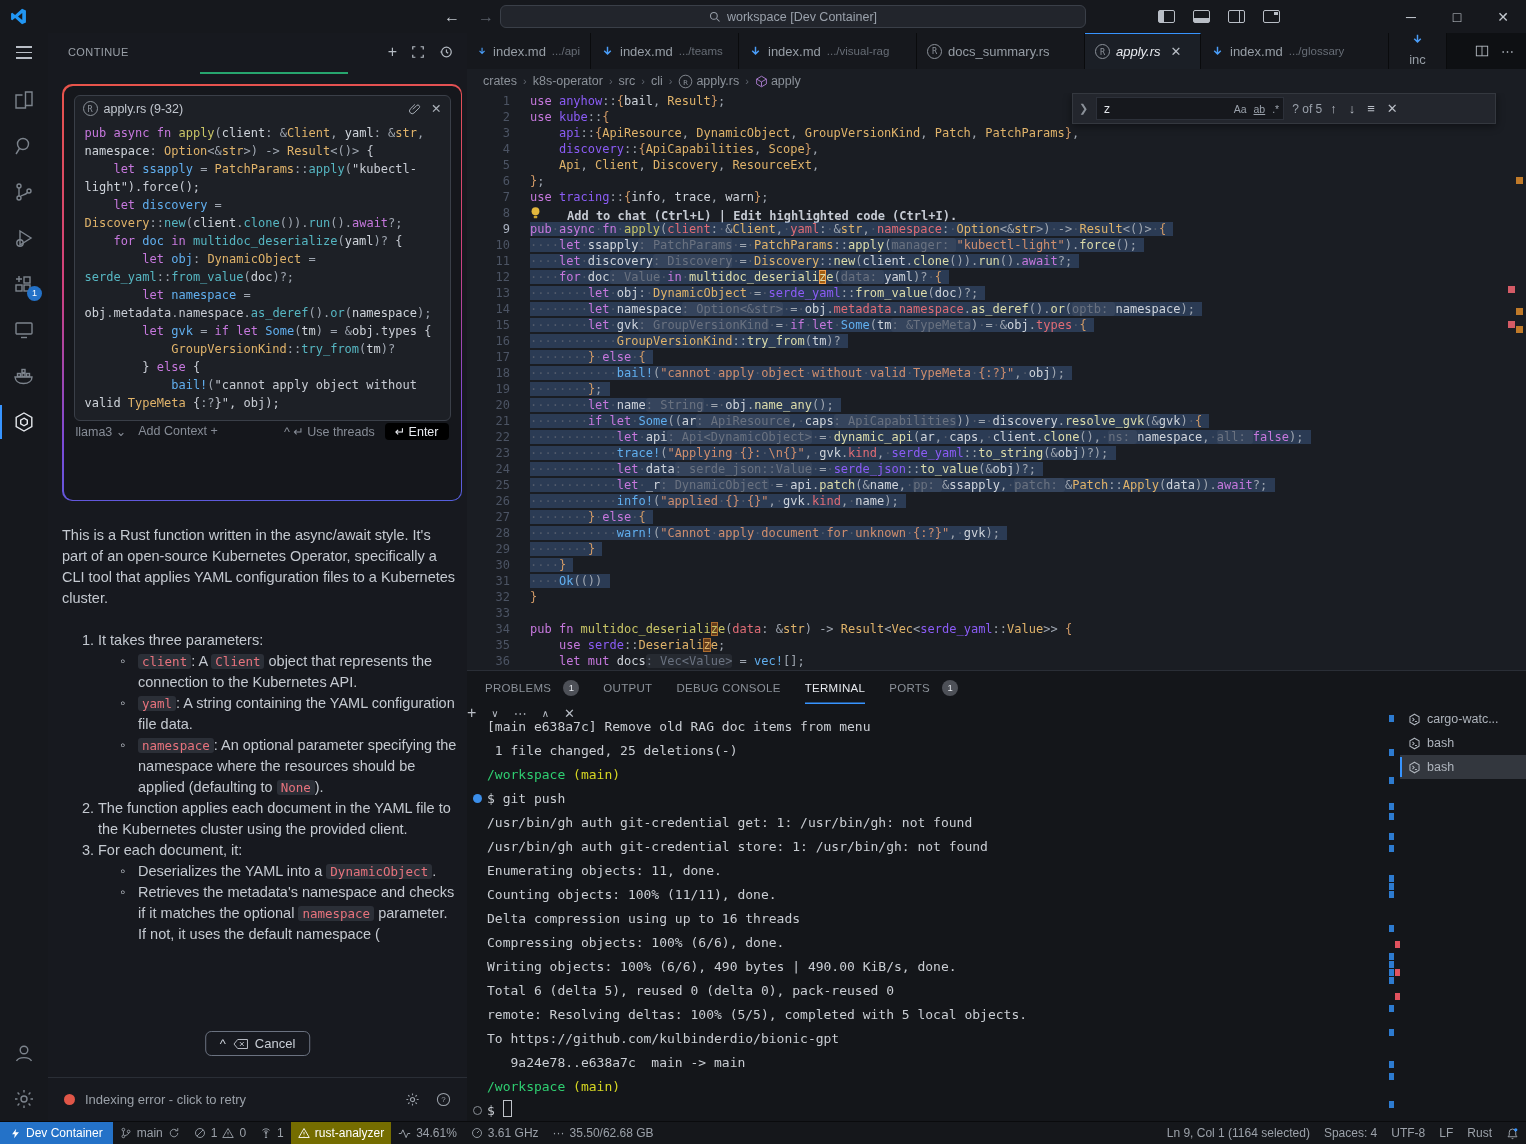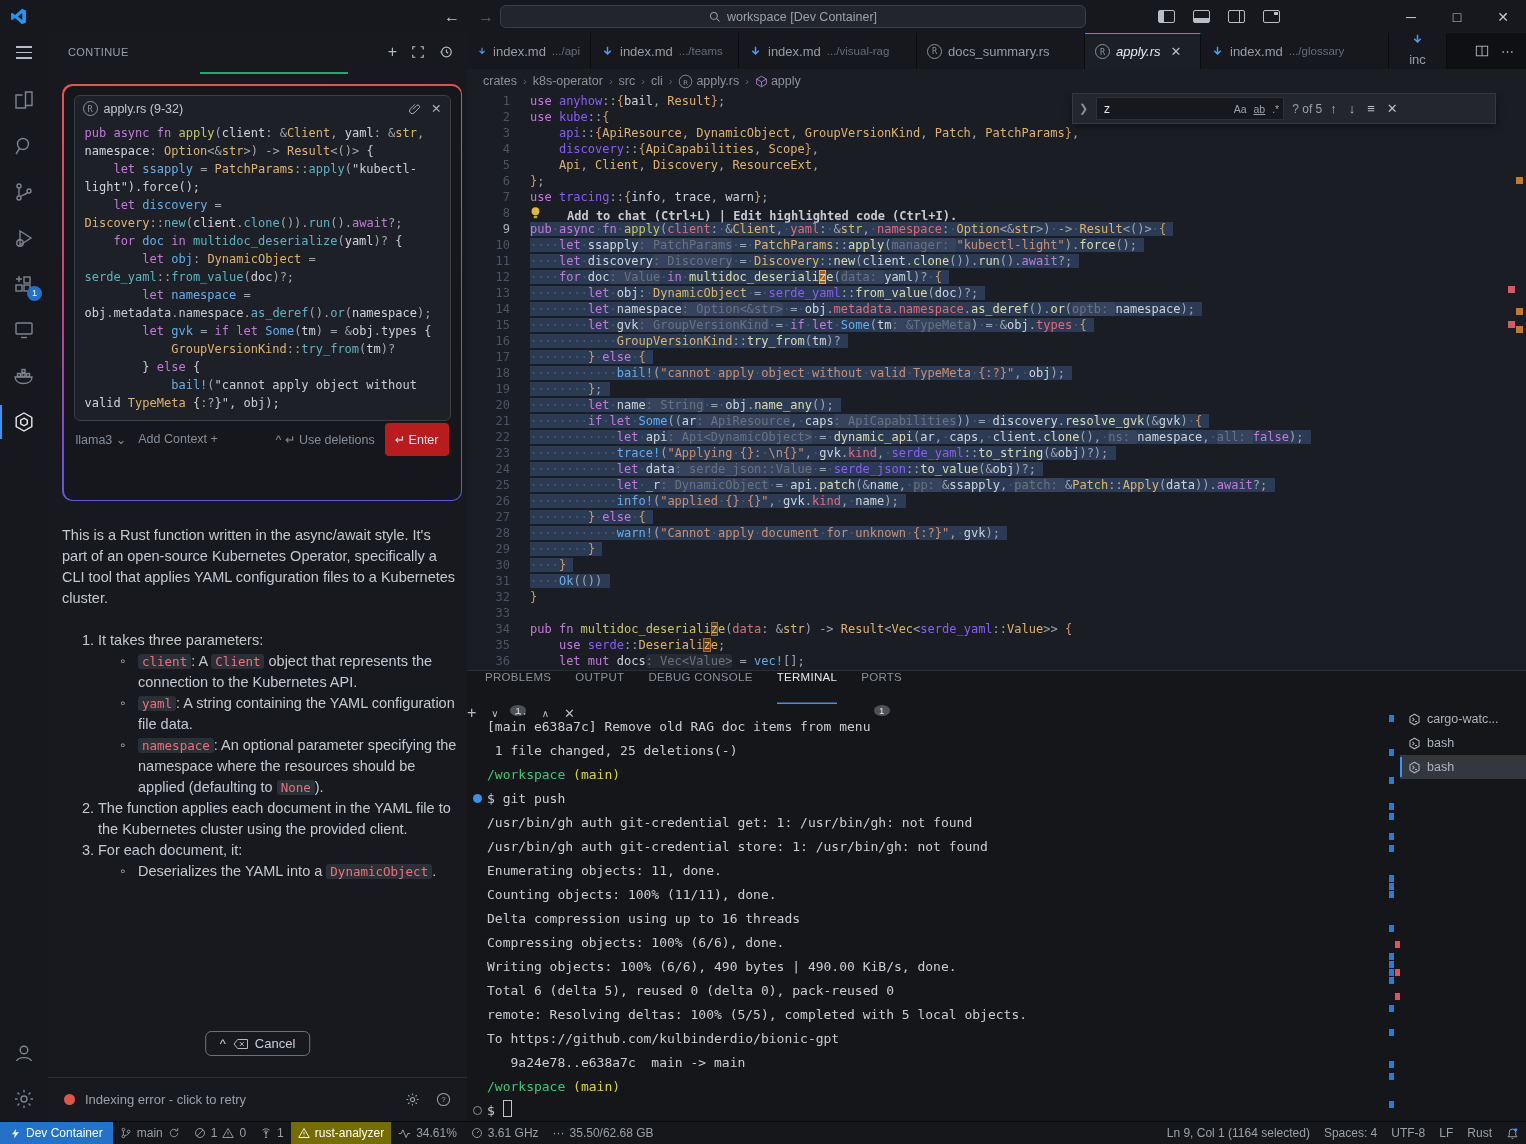--- a/index.html
+++ b/index.html
@@ -54,21 +54,21 @@
       padding:1.5px;background:linear-gradient(175deg,#e8544a 0%,#d0417e 45%,#7a4ad8 80%,#5560dd 100%);}
   .chat-card{width:100%;height:100%;border-radius:9px;background:#15171c;box-sizing:border-box;padding:9px 10px;}
   .code-block{background:#1d2026;border:1px solid #3a3f48;border-radius:6px;overflow:hidden;}
   .code-block-header{height:26px;display:flex;align-items:center;gap:6px;padding:0 8px;font-size:12.5px;color:#c2c7cf;}
   .code-block-hicons{margin-left:auto;display:flex;gap:10px;align-items:center;color:#aab0b8;}
   .card-code{padding:2px 10px 8px 10px;font-family:"DejaVu Sans Mono","Liberation Mono",monospace;
              font-size:12px;line-height:18px;white-space:pre;color:#c8ccd4;overflow:hidden;height:288px;}
   .chat-prompt{padding:10px 4px 8px 4px;font-size:13.5px;color:#d2d6dc;}
   .chat-bottom{display:flex;align-items:center;padding:2px 2px 0 2px;color:#878d97;font-size:12.5px;gap:12px;}
   .chat-right{margin-left:auto;display:flex;align-items:center;gap:10px;}
-  .enter-btn{background:#b91c1c;color:#e8eaef;border-radius:4px;padding:9px 10px;font-size:12.5px;}
+  .enter-btn{background:#000000;color:#e8eaef;border-radius:4px;padding:1px 10px;font-size:12.5px;}
 
   .answer{position:absolute;left:14px;top:492px;width:396px;font-size:14.5px;line-height:21px;color:#c4c9d0;}
   .answer p{margin:0 0 21px 0;}
   .answer ol{margin:0;padding-left:36px;}
   .answer ol>li{margin:0;}
   .answer ul{list-style:none;margin:0;padding-left:22px;}
   .answer ul>li{position:relative;padding-left:18px;}
   .answer ul>li:before{content:"◦";position:absolute;left:0;top:0;color:#c4c9d0;}
   .pill{font-family:"DejaVu Sans Mono","Liberation Mono",monospace;font-size:12.5px;background:#2b2f37;
         color:#e8737d;border-radius:3px;padding:0 4px;}
@@ -131,21 +131,21 @@
               font-family:"DejaVu Sans Mono",monospace;font-size:12px;}
   .find-opts{margin-left:auto;display:flex;gap:7px;font-size:10.5px;color:#9aa1ab;}
   .find-opts .uw{text-decoration:underline;}
   .find-acts{display:flex;gap:12px;align-items:center;font-size:13px;color:#b9bec6;}
 
   
   .panel{position:absolute;left:467px;top:670px;right:0;bottom:22px;background:#14161a;
          border-top:1px solid #2a2e36;}
   .panel-tabs{height:33px;display:flex;align-items:center;padding-left:18px;gap:24px;font-size:11.5px;
               color:#8b9199;letter-spacing:.3px;}
-  .ptab{display:flex;align-items:center;gap:22px;height:100%;flex-direction:column;}
+  .ptab{display:flex;align-items:center;gap:12px;height:100%;}
   .ptab.active{color:#e6e9ee;box-shadow:inset 0 -1.5px 0 #3794ff;}
   .pbadge{background:#4d5057;color:#e4e7ec;border-radius:50%;width:16px;height:16px;font-size:9.5px;
           display:flex;align-items:center;justify-content:center;letter-spacing:0;}
   .panel-actions{margin-left:auto;display:flex;gap:15px;padding-right:14px;color:#b9bec6;font-size:13px;align-items:center;}
   .term{position:absolute;left:6px;top:44px;right:140px;bottom:0;font-family:"DejaVu Sans Mono","Liberation Mono",monospace;
         font-size:13px;line-height:24px;white-space:pre;color:#c9cdd3;}
   .trow{height:24px;position:relative;padding-left:14px;}
   .tdeco{position:absolute;left:0;top:7px;width:9px;height:9px;border-radius:50%;}
   .tdeco.filled{background:#3b8eea;}
   .tdeco.hollow{border:1px solid #888d94;box-sizing:border-box;}
@@ -336,38 +336,39 @@
         <span class="k">let</span> <span class="e">gvk</span> <span class="p">=</span> <span class="k">if</span> <span class="k">let</span> <span class="e">Some</span><span class="p">(</span><span class="v">tm</span><span class="p">)</span> <span class="p">=</span> <span class="p">&amp;</span><span class="v">obj</span><span class="p">.</span><span class="prop">types</span> <span class="br">{</span>
             <span class="t">GroupVersionKind</span><span class="p">:</span><span class="p">:</span><span class="f">try_from</span><span class="p">(</span><span class="v">tm</span><span class="p">)</span><span class="p">?</span>
         <span class="br">}</span> <span class="k">else</span> <span class="br">{</span>
             <span class="m">bail!</span><span class="p">(</span><span class="s">"cannot apply object without</span>
 <span class="v">valid</span> <span class="t">TypeMeta</span> <span class="br">{</span><span class="p">:</span><span class="p">?</span><span class="br">}</span><span class="s">", obj);</span></div>
         </div>
         <div class="chat-bottom">
           <span><span>llama3</span> ⌄</span>
           <span>Add Context +</span>
           <span class="chat-right">
-            <span><span>^ ↵</span> <span>Use deletions</span></span>
+            <span><span>^ ↵</span> <span>Use threads</span></span>
             <span class="enter-btn"><span>↵</span> <span>Enter</span></span>
           </span>
         </div>
       </div>
     </div>
 
     <div class="answer" id="answer">
         <p>This is a Rust function written in the async/await style. It's part of an open-source Kubernetes Operator, specifically a CLI tool that applies YAML configuration files to a Kubernetes cluster.</p>
         <ol>
           <li>It takes three parameters:<ul>
               <li><code class="pill">client</code>: A <code class="pill">Client</code> object that represents the connection to the Kubernetes API.</li>
               <li><code class="pill">yaml</code>: A string containing the YAML configuration file data.</li>
               <li><code class="pill">namespace</code>: An optional parameter specifying the namespace where the resources should be applied (defaulting to <code class="pill">None</code>).</li>
             </ul></li>
           <li>The function applies each document in the YAML file to the Kubernetes cluster using the provided client.</li>
           <li>For each document, it:<ul>
               <li>Deserializes the YAML into a <code class="pill">DynamicObject</code>.</li>
+              <li>Retrieves the metadata's namespace and checks if it matches the optional <code class="pill">namespace</code> parameter. If not, it uses the default namespace (</li>
             </ul></li>
         </ol>
       </div>
 
     <div class="cancel-btn">
       <span>^</span>
       <svg width="15" height="12" viewBox="0 0 20 14">
           <path d="M6 1h13v12H6L1 7z" stroke="#c9ced6" fill="none" stroke-width="1.2"></path>
           <path d="M9 4.5l5 5M14 4.5l-5 5" stroke="#c9ced6" stroke-width="1.2"></path>
         </svg>

